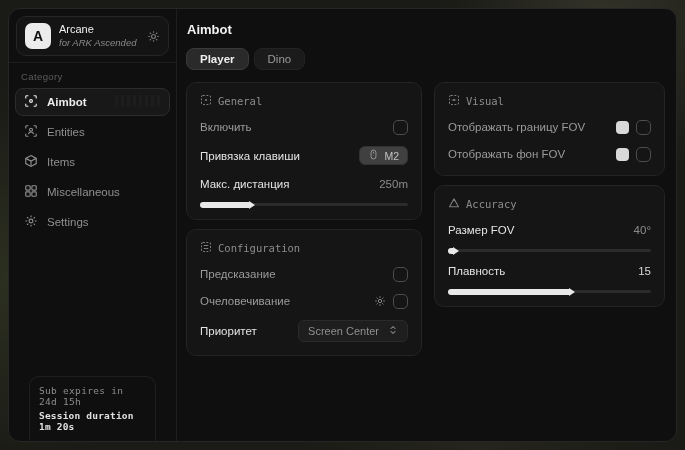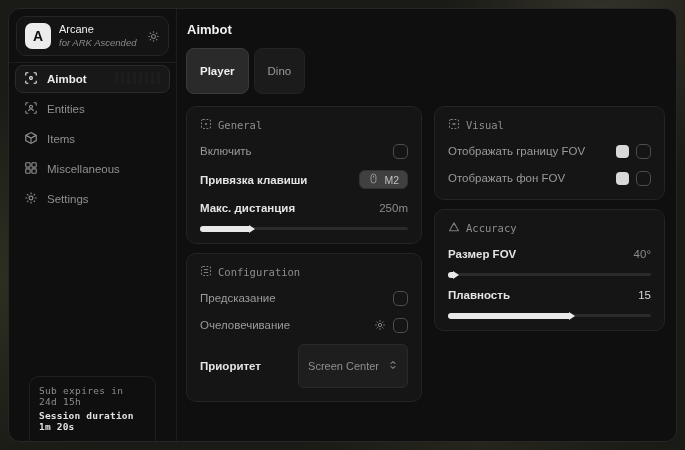--- a/index.html
+++ b/index.html
@@ -79,39 +79,39 @@
     display:flex; flex-direction:column; gap:3px;
   }
   .footer-line1 { font-size:9.5px; color:#8c8c8c; letter-spacing:0.3px; }
   .footer-line2 { font-size:9.5px; color:#e0e0e0; font-weight:bold; letter-spacing:0.2px; }
 
   
   .main { flex:1; padding:13px 12px 12px 9px; display:flex; flex-direction:column; }
   .page-title { font-size:13px; font-weight:bold; color:#f2f2f2; padding-left:1px; }
   .tabs { display:flex; gap:5px; margin-top:11px; }
   .tab {
-    font-size:11.5px; padding:16px 13px; border-radius:8px;
+    font-size:11.5px; padding:4px 13px; border-radius:8px;
     background:#1b1b1b; color:#9a9a9a; border:1px solid #232323; cursor:default;
   }
   .tab.active { background:#2a2a2a; color:#efefef; border-color:#3a3a3a; font-weight:bold; }
 
   .columns { display:flex; gap:12px; margin-top:12px; align-items:flex-start; }
   .col-left { width:236px; flex:0 0 236px; display:flex; flex-direction:column; gap:9px; }
   .col-right { width:231px; flex:0 0 231px; display:flex; flex-direction:column; gap:9px; }
 
   .panel {
     background:#151515; border:1px solid #242424; border-radius:10px;
     padding:11px 13px 13px 13px;
   }
   .panel-header { display:flex; align-items:center; gap:6px; color:#8d8d8d; font-size:10.5px; }
   .panel-header svg { color:#7d7d7d; }
 
   .row { display:flex; align-items:center; justify-content:space-between; margin-top:11px; min-height:16px; }
   .row-label { font-size:11.5px; color:#9b9b9b;text-align:center; }
-  .row-label.bright { color:#e4e4e4; font-weight:bold; }
+  .row-label.bright { color:#e4e4e4; font-weight:normal; }
   .row-controls { display:flex; align-items:center; gap:7px; }
   .row-value { font-size:11.5px; color:#8c8c8c; }
   .row-value.bright { color:#d8d8d8; }
 
   .checkbox {
     width:15px; height:15px; border-radius:5px;
     border:1.5px solid #4d4d4d; background:rgba(0,0,0,0);
     display:inline-block; cursor:pointer;
   }
   .swatch { width:13px; height:13px; border-radius:4px; display:inline-block; cursor:pointer; }
@@ -119,21 +119,21 @@
   .keybind-badge {
     display:inline-flex; align-items:center; gap:5px;
     background:#404040; border:1px solid #323232; border-radius:6px;
     padding:2px 8px; font-size:10.5px; color:#c2c2c2; cursor:pointer;
   }
   .keybind-badge svg { color:#9a9a9a; }
 
   .dropdown {
     display:inline-flex; align-items:flex-start; gap:9px;
     background:#1e1e1e; border:1px solid #2a2a2a; border-radius:6px;
-    padding:15px 9px; font-size:11px; color:#8f8f8f; cursor:pointer;
+    padding:4px 9px; font-size:11px; color:#8f8f8f; cursor:pointer;
   }
   .dropdown svg { color:#b9b9b9; }
 
   .slider { position:relative; height:3px; background:#2b2b2b; border-radius:2px; margin-top:11px; cursor:pointer; }
   .slider-fill { position:absolute; left:0; top:-1.5px; height:6px; border-radius:3px 0 0 3px; min-width:4px; }
   .slider-fill::after {
     content:""; position:absolute; right:-5px; top:-1px;
     border-left:6px solid #e9e9e9;
     border-top:4px solid transparent; border-bottom:4px solid transparent;
   }
@@ -154,20 +154,21 @@
         </div>
         <span class="brand-gear">
           <svg width="13" height="13" viewBox="0 0 16 16" fill="none" stroke="currentColor" stroke-width="1.4">
             <circle cx="8" cy="8" r="2.4"></circle>
             <path d="M8 1.5v2M8 12.5v2M1.5 8h2M12.5 8h2M3.4 3.4l1.4 1.4M11.2 11.2l1.4 1.4M12.6 3.4l-1.4 1.4M4.8 11.2l-1.4 1.4"></path>
           </svg>
         </span>
       </div>
     </div>
 
+    <div class="category-label">Category</div>
 
     <div class="nav">
       <div class="nav-item active">
         <span>
           <svg width="14" height="14" viewBox="0 0 16 16" fill="none" stroke="currentColor" stroke-width="1.3">
             <path d="M5 2H3a1 1 0 0 0-1 1v2M11 2h2a1 1 0 0 1 1 1v2M5 14H3a1 1 0 0 1-1-1v-2M11 14h2a1 1 0 0 0 1-1v-2"></path>
             <circle cx="8" cy="8" r="1.6"></circle>
           </svg>
         </span>
         <span>Aimbot</span>

